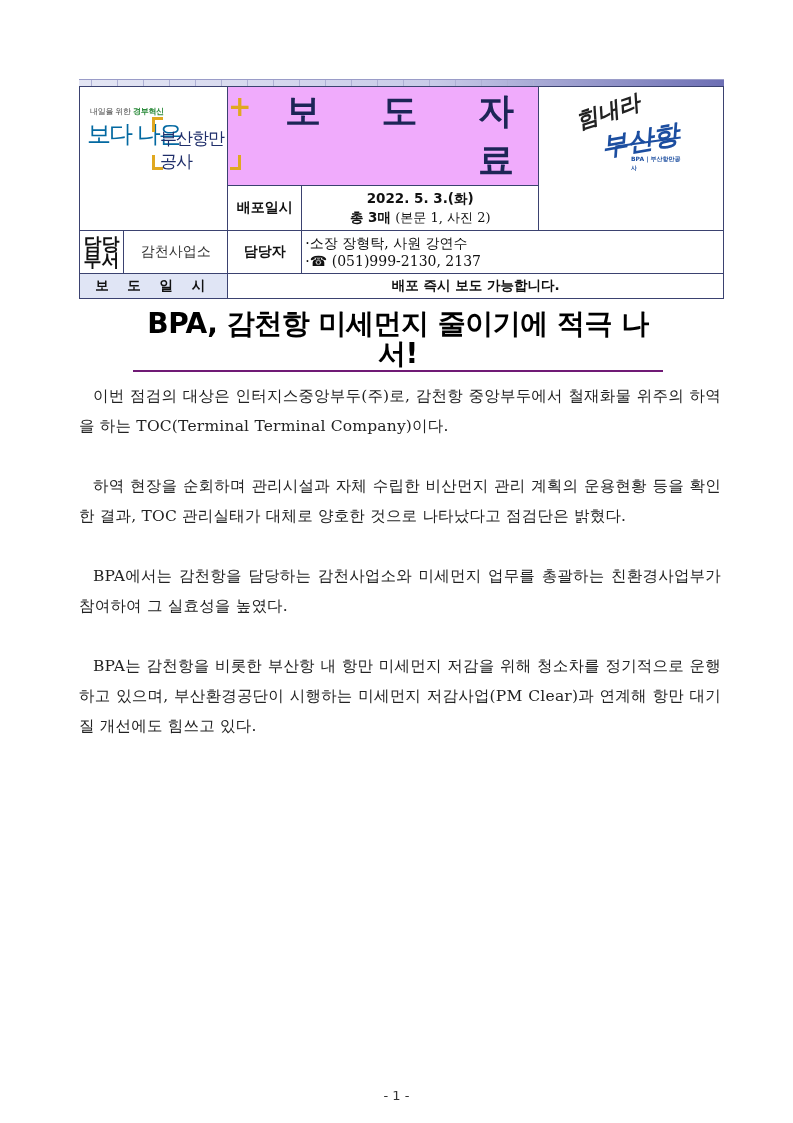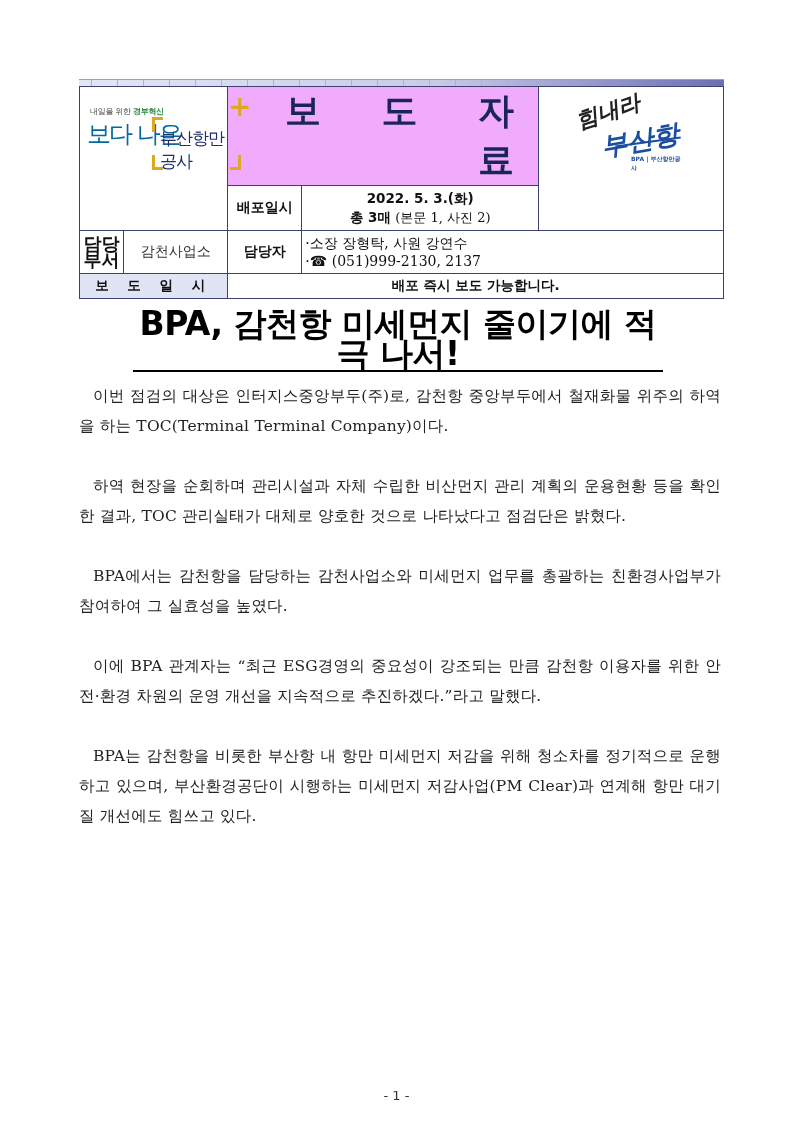--- a/index.html
+++ b/index.html
@@ -46,22 +46,22 @@
   .dept-lbl { width: 43px; font-weight: bold; font-size: 18px; text-align: center; line-height: 16px; }
   .dept-val { text-align: center; font-size: 14px; font-family: "DejaVu Serif", serif; color: #333; margin-top: 28px; }
   .contact-val { font-family: "DejaVu Serif", serif; font-size: 14px; line-height: 18px; padding-left: 3px !important; }
   .row3 td { height: 42px; }
   .row4 td { height: 24px; }
   .pub-lbl { background: #e0e5f5; text-align: center; font-weight: bold; font-size: 13.5px; letter-spacing: 7px; }
   .pub-val { text-align: center; font-weight: bold; font-size: 13.5px; }
 
   .headline { position: absolute; left: 133px; top: 309px; width: 530px; text-align: center;
               font-family: "DejaVu Sans", "Liberation Sans", sans-serif; font-weight: bold;
-              font-size: 33px; letter-spacing: -0.5px; color: #000;
-              border-bottom: 2px solid #000000; padding-bottom: 1px; line-height: 30px; }
+              font-size: 28px; letter-spacing: -0.5px; color: #000;
+              border-bottom: 2px solid #701a75; padding-bottom: 1px; line-height: 30px; }
 
   .body { position: absolute; left: 79px; top: 381px; width: 642px;
           font-family: "DejaVu Serif", "Liberation Serif", serif; font-size: 15.5px;
           line-height: 30px; color: #222; text-align: justify; letter-spacing: 0.2px; }
   .body p { margin: 0 0 30px 0; text-indent: 14px; }
   .body p.att { text-indent: 0; }
 
   .pagenum { position: absolute; left: 0; width: 793px; top: 1088px; text-align: center;
              font-family: "DejaVu Sans", sans-serif; font-size: 13px; color: #333; }
 </style>
@@ -144,17 +144,16 @@
   </tr>
 </tbody>
   </table>
 
 <div class="headline">BPA, 감천항 미세먼지 줄이기에 적극 나서!</div>
 
 <div class="body">
   <p>이번 점검의 대상은 인터지스중앙부두(주)로, 감천항 중앙부두에서 철재화물 위주의 하역을 하는 TOC(Terminal Terminal Company)이다.</p>
   <p>하역 현장을 순회하며 관리시설과 자체 수립한 비산먼지 관리 계획의 운용현황 등을 확인한 결과, TOC 관리실태가 대체로 양호한 것으로 나타났다고 점검단은 밝혔다.</p>
   <p>BPA에서는 감천항을 담당하는 감천사업소와 미세먼지 업무를 총괄하는 친환경사업부가 참여하여 그 실효성을 높였다.</p>
-  <p>이에 BPA 관계자는 “최근 ESG경영의 중요성이 강조되는 만큼 감천항 이용자를 위한 안전·환경 차원의 운영 개선을 지속적으로 추진하겠다.”라고 말했다.</p>
   <p>BPA는 감천항을 비롯한 부산항 내 항만 미세먼지 저감을 위해 청소차를 정기적으로 운행하고 있으며, 부산환경공단이 시행하는 미세먼지 저감사업(PM Clear)과 연계해 항만 대기질 개선에도 힘쓰고 있다.</p>
 </div>
 
 <div class="pagenum">- 1 -</div>
 
 </body></html>

